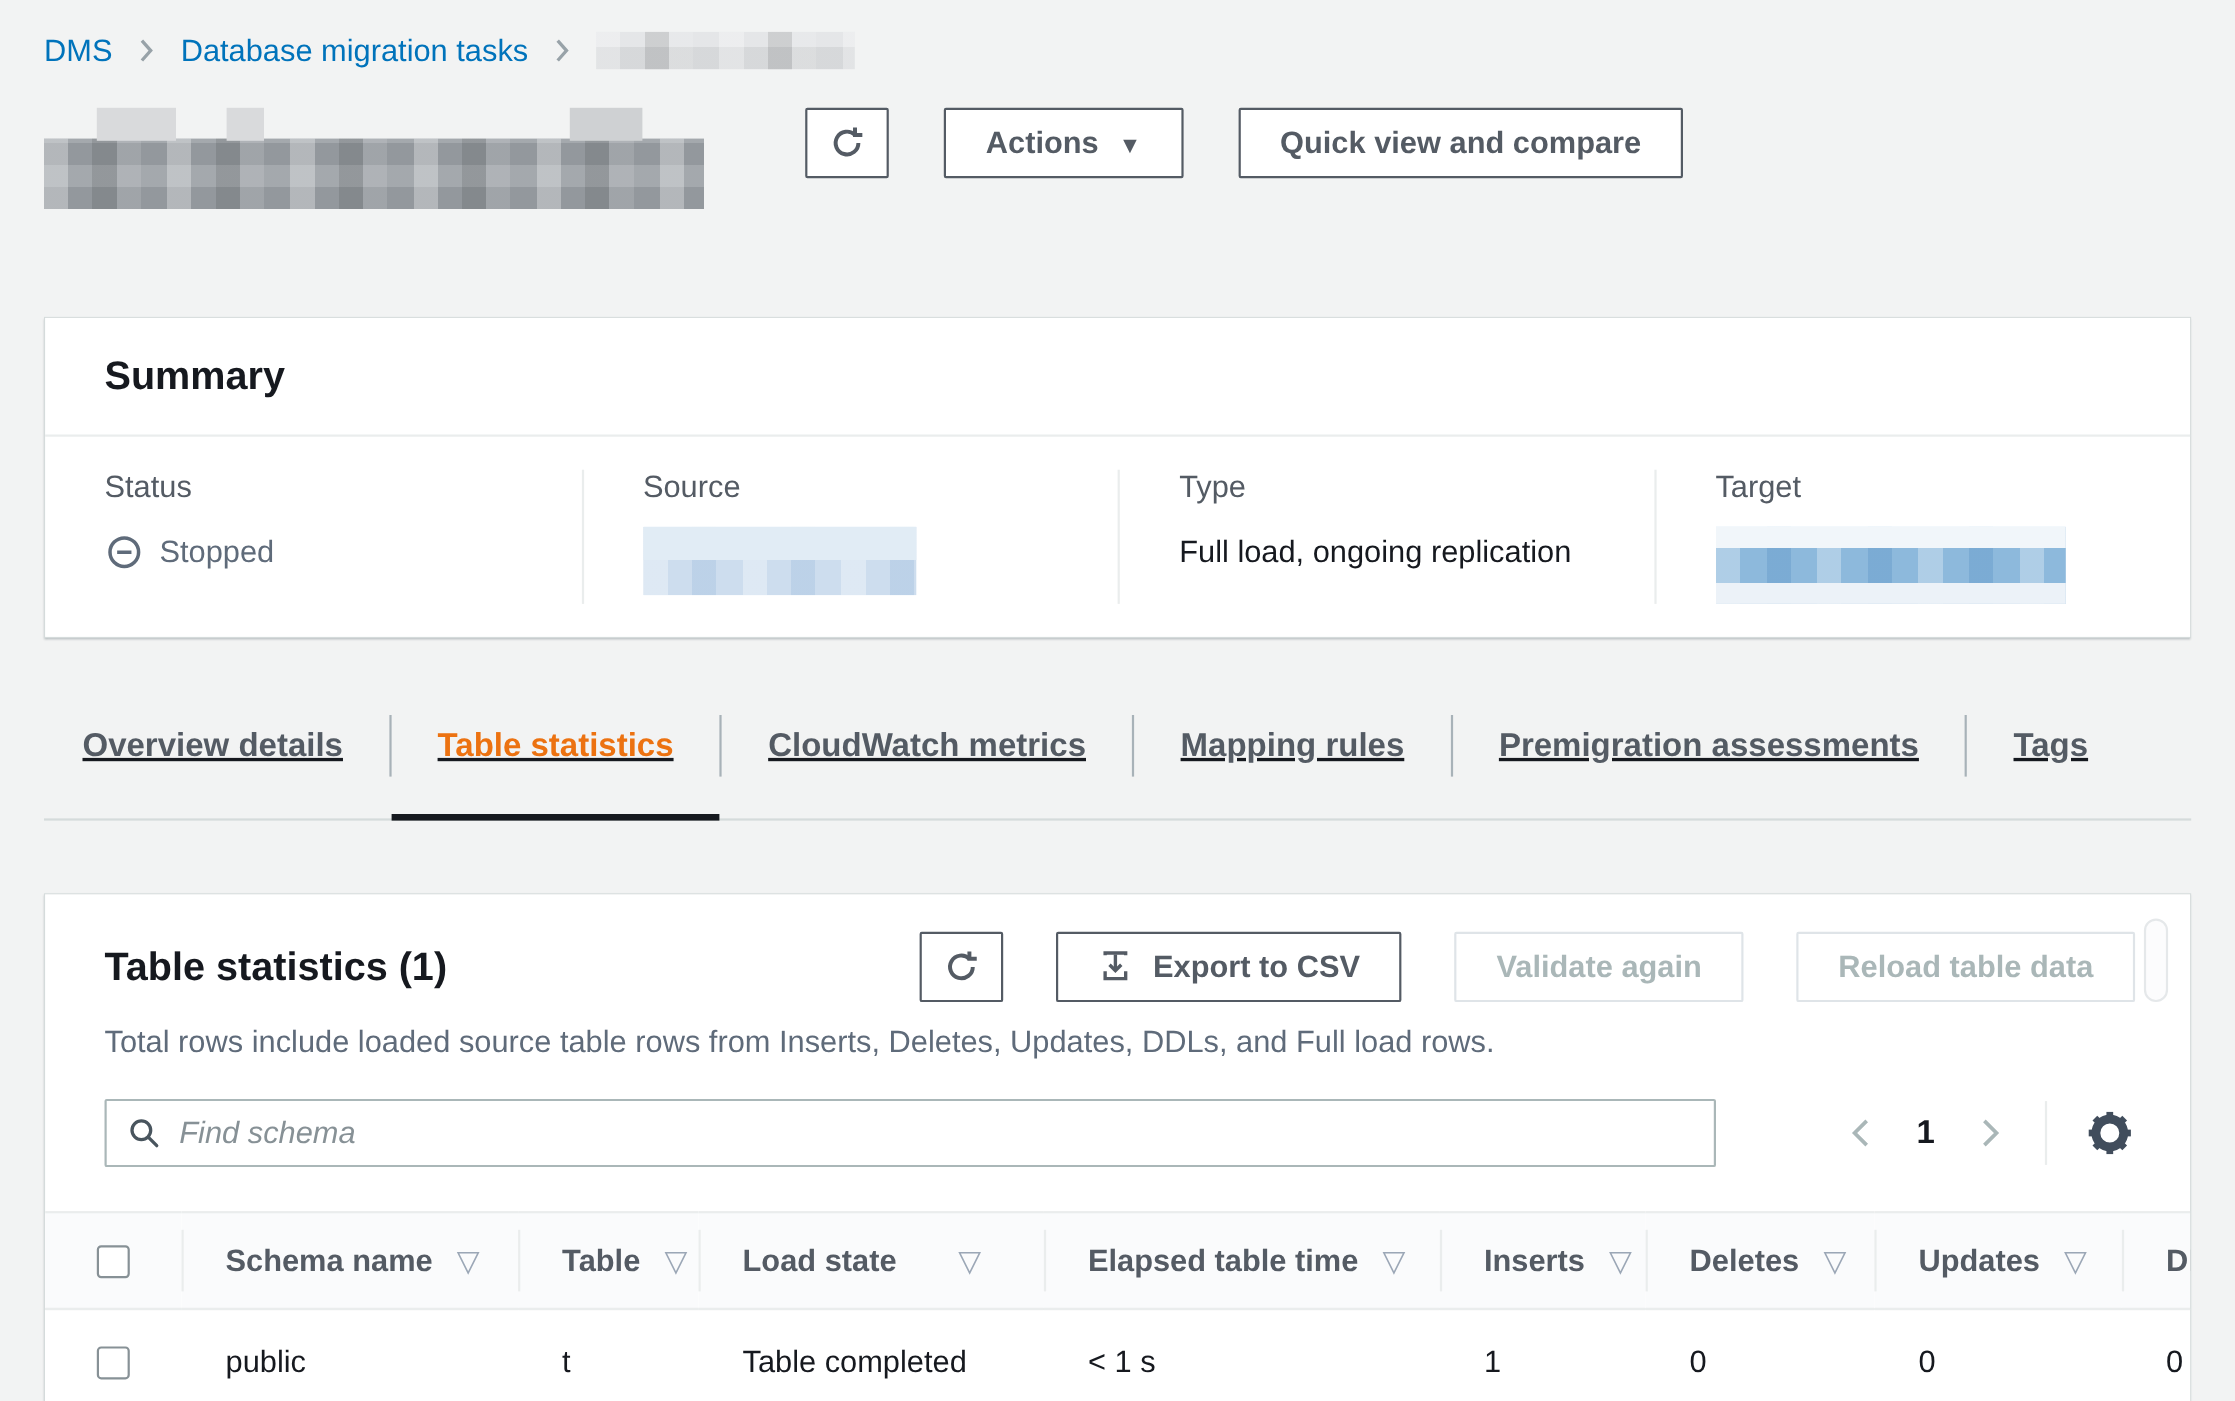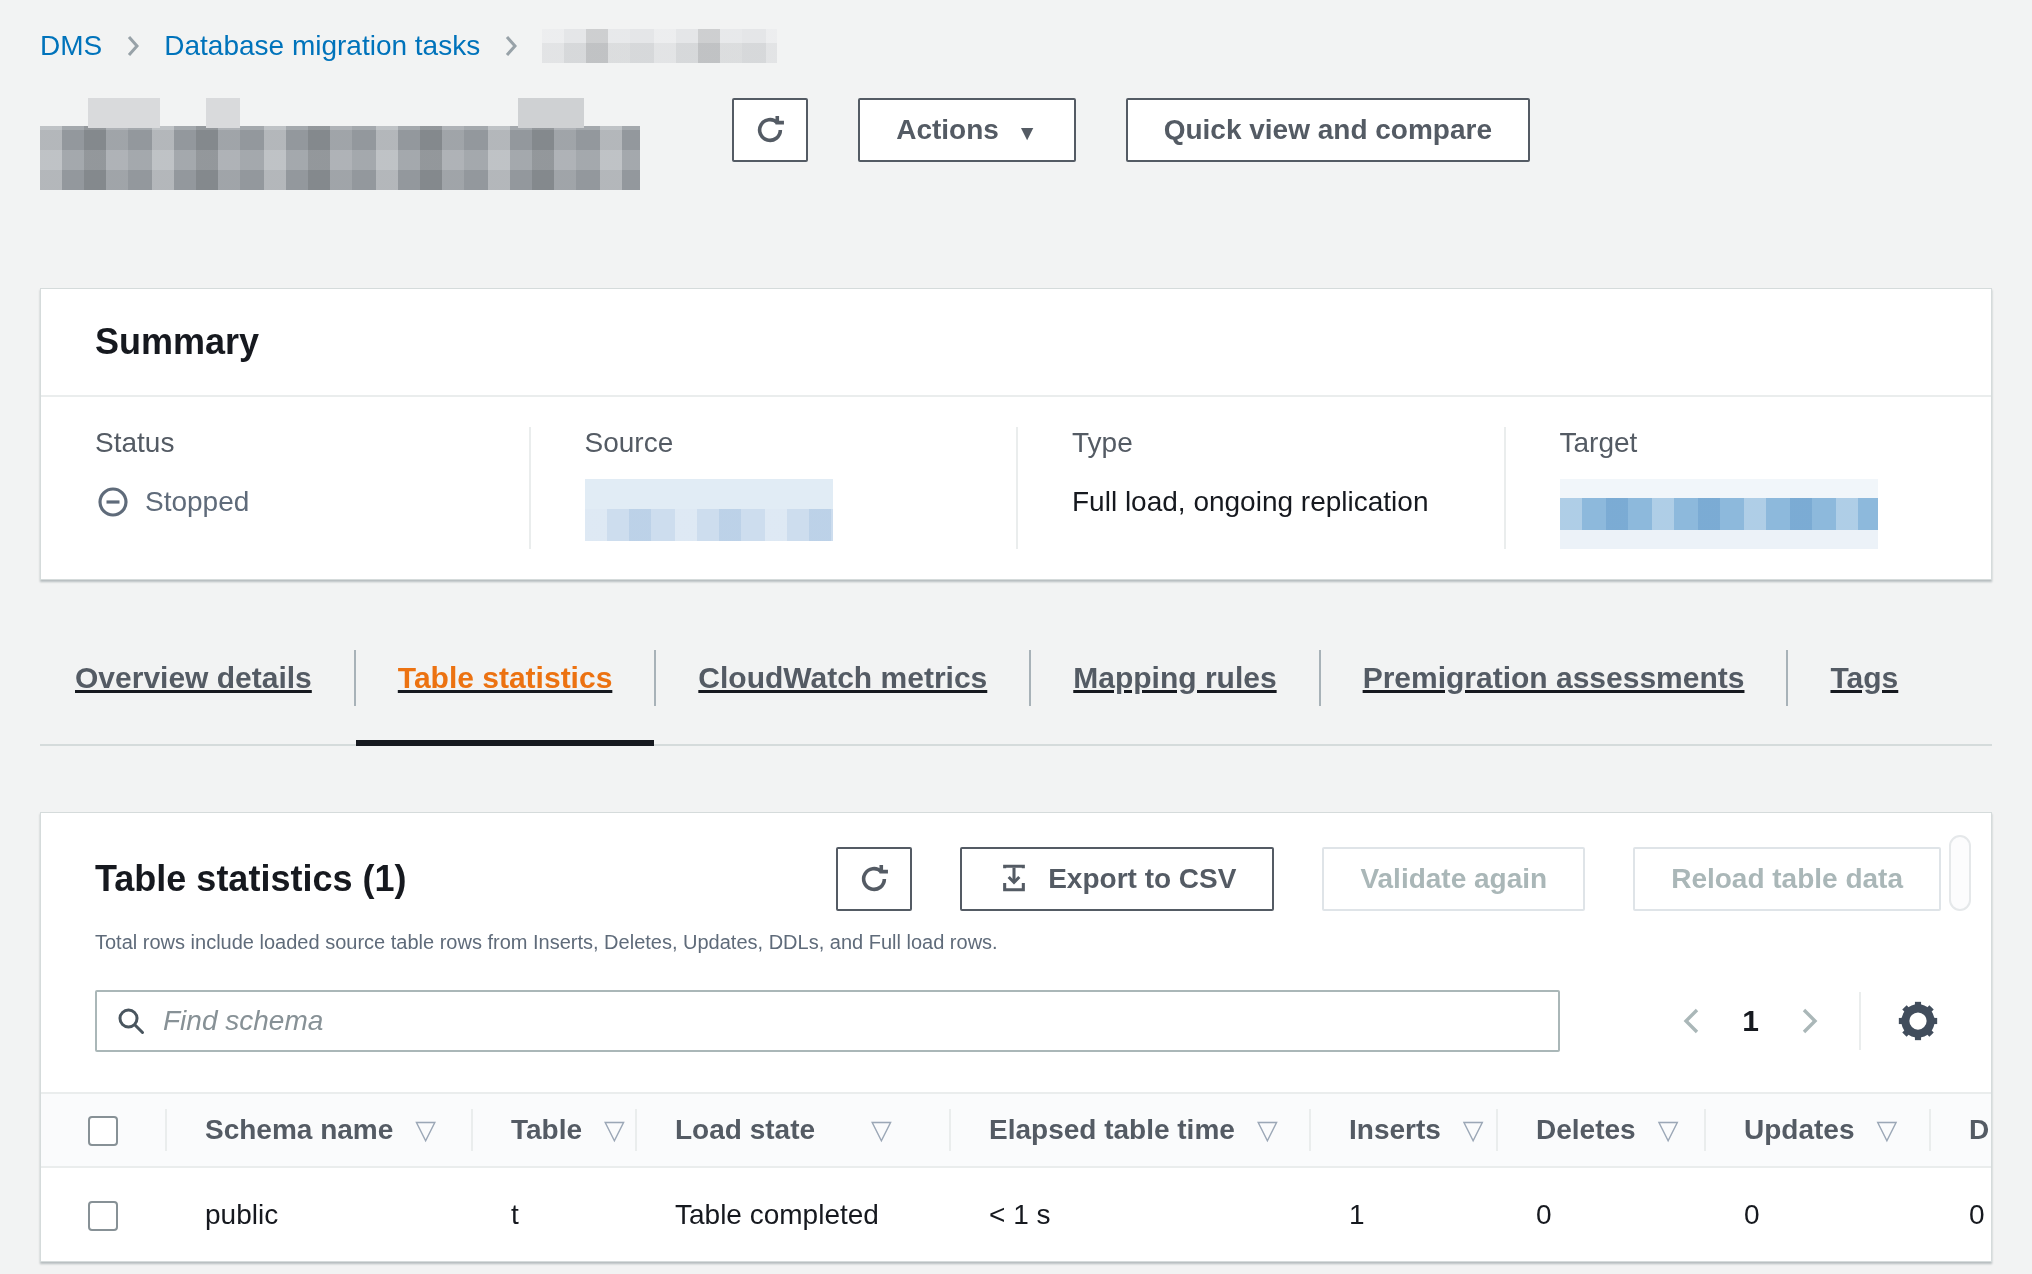--- a/index.html
+++ b/index.html
@@ -78,37 +78,37 @@
   .tab:first-child { padding-left:35px; }
   .tab.active { color:#ec7211; }
   .tab.active::after { content:''; position:absolute; left:0; right:0; bottom:-2px; height:6px; background:#16191f; }
   .tab-sep { width:2px; height:56px; background:#a8b2b8; }
 
   
   .table-panel { margin-top:66px; position:relative; overflow:hidden; padding-top:34px; }
   .tp-header { display:flex; align-items:center; padding:0 50px 0 54px; height:64px; }
   .tp-header h2 { font-size:36px; font-weight:bold; }
   .tp-actions { margin-left:auto; display:flex; gap:24px; }
-  .tp-desc { margin-top:20px; padding:0 54px; font-size:20px; color:#5f6b7a; }
+  .tp-desc { margin-top:20px; padding:0 54px; font-size:28px; color:#5f6b7a; }
   .tp-toolbar { margin-top:36px; padding:0 50px 0 54px; display:flex; align-items:center; }
   .search-box { width:1465px; height:62px; border:2px solid #aab7b8; border-radius:2px; background:#fff;
                 display:flex; align-items:center; padding:0 18px; gap:16px; }
   .search-box input { border:none; outline:none; flex:1; font-family:inherit; font-size:28px; color:#16191f; background:transparent; }
   .search-box input::placeholder { font-style:italic; color:#879196; }
   .pagination { margin-left:auto; display:flex; align-items:center; gap:34px; }
   .pg-btn { background:none; border:none; cursor:pointer; display:inline-flex; padding:0; }
   .pg-num { font-size:30px; font-weight:bold; color:#16191f; }
   .pg-div { width:2px; height:58px; background:#eaeded; }
   .scroll-thumb { position:absolute; left:1908px; top:22px; width:22px; height:76px;
                   background:#fcfcfd; border:2px solid #e5e8ea; border-radius:12px; }
 
   
   table { margin-top:40px; border-collapse:collapse; table-layout:fixed; width:2048px; }
   thead tr { background:#fafbfc; }
-  thead th { height:74px; font-size:28px; font-weight:bold; color:#545b64; text-align:left;
+  thead th { height:88px; font-size:28px; font-weight:bold; color:#545b64; text-align:left;
              padding-left:40px; position:relative;
              border-top:2px solid #eaeded; border-bottom:2px solid #eaeded; }
   thead th.col-check { padding-left:0; text-align:center; }
   thead th + th::before { content:''; position:absolute; left:0; top:15px; bottom:15px; width:2px; background:#eaeded; }
   .sort { font-size:27px; font-weight:normal; color:#9ba7b6; margin-left:22px; }
   th.th-loadstate .sort { margin-left:56px; }
   tbody td { height:94px; font-size:28px; color:#16191f; padding-left:40px; background:#fff; vertical-align:middle; }
   tbody td.col-check { padding-left:0; text-align:center; }
   .checkbox { display:inline-block; width:30px; height:30px; border:2px solid #879196; border-radius:4px;
               background:#fff; cursor:pointer; vertical-align:middle; }

